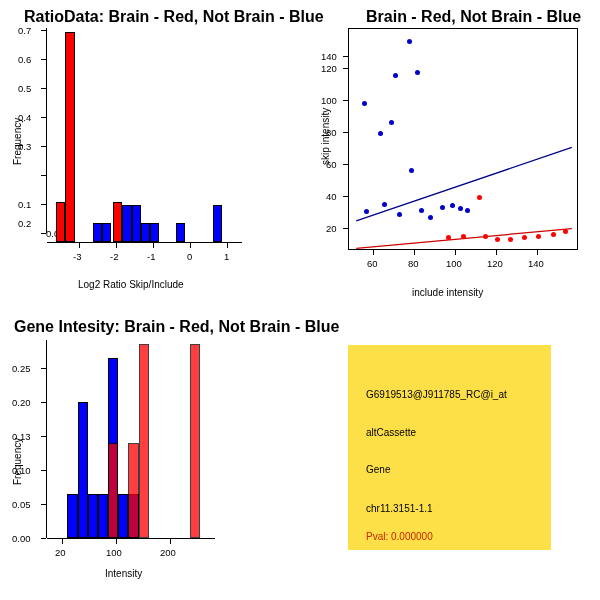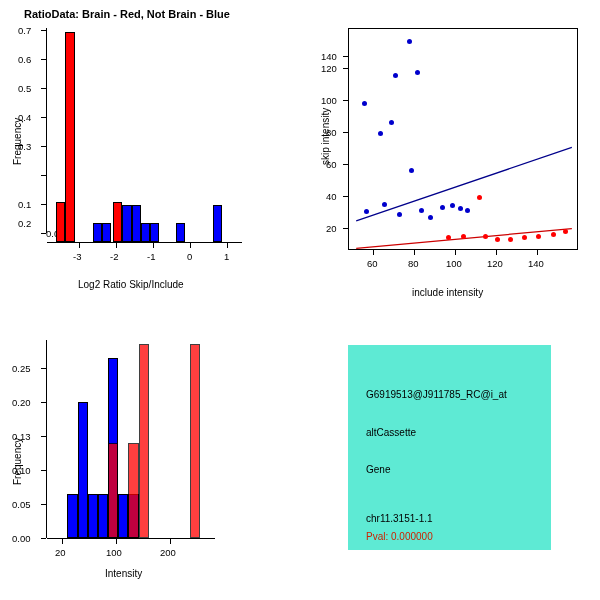--- a/index.html
+++ b/index.html
@@ -12,21 +12,21 @@
     height: 600px;
     position: relative;
     font-family: "Liberation Sans", sans-serif;
     overflow: hidden;
   }
   .panel {
     position: absolute;
   }
   .ptitle {
     position: absolute;
-    font-size: 11px;
+    font-size: 16px;
     font-weight: bold;
     color: #000;
     white-space: nowrap;
   }
   .axis-label {
     position: absolute;
     font-size: 10px;
     color: #000;
     white-space: nowrap;
   }
@@ -57,21 +57,21 @@
   .dot {
     position: absolute;
     width: 5px;
     height: 5px;
     border-radius: 50%;
   }
   .dot-blue { background: #0000CC; }
   .dot-red { background: #FF0000; }
   .infobox {
     position: absolute;
-    background: #5eead4;
+    background: #fde047;
   }
   .info-line {
     position: absolute;
     font-size: 10px;
     color: #000;
     white-space: nowrap;
   }
   .info-line.pval { color: #CC2200; }
   svg.overlay {
     position: absolute;
@@ -134,20 +134,21 @@
       <div class="bar bar-blue" style="left: 175.774px; top: 222.5px; width: 9.19811px; height: 19.5px;"></div>
       <div class="bar bar-blue" style="left: 212.566px; top: 204.5px; width: 9.19811px; height: 37.5px;"></div>
       <div class="bar bar-red" style="left: 56.1981px; top: 201.5px; width: 9.19811px; height: 40.5px;"></div>
       <div class="bar bar-red" style="left: 65.3962px; top: 32px; width: 9.19811px; height: 210px;"></div>
       <div class="bar bar-red" style="left: 113.226px; top: 201.5px; width: 9.19811px; height: 40.5px;"></div>
     </div>
 </div>
 
 <div class="panel" style="left:300px;top:0;width:300px;height:300px;">
 
+  <div class="ptitle" style="left:66px;top:8px;">Brain - Red, Not Brain - Blue</div>
 
   <div class="axis-label vert" style="left:20px;top:165px;">skip intensity</div>
   <div class="axis-label" style="left:112px;top:287px;">include intensity</div>
 
   <div class="plotbox" style="left:48px;top:28px;width:230px;height:222px;"></div>
 
   <div class="axis-line" style="left:43px;top:228px;width:5px;height:1px;"></div>
   <div class="axis-line" style="left:43px;top:196px;width:5px;height:1px;"></div>
   <div class="axis-line" style="left:43px;top:164px;width:5px;height:1px;"></div>
   <div class="axis-line" style="left:43px;top:132px;width:5px;height:1px;"></div>
@@ -204,20 +205,21 @@
       <div class="dot dot-red" style="left: 207.732px; top: 236.783px;"></div>
       <div class="dot dot-red" style="left: 222.107px; top: 235.252px;"></div>
       <div class="dot dot-red" style="left: 236.482px; top: 233.721px;"></div>
       <div class="dot dot-red" style="left: 250.857px; top: 232.19px;"></div>
       <div class="dot dot-red" style="left: 263.179px; top: 229.128px;"></div>
     </div>
 </div>
 
 <div class="panel" style="left:0;top:300px;width:300px;height:300px;">
 
+  <div class="ptitle" style="left:14px;top:18px;">Gene Intesity: Brain - Red, Not Brain - Blue</div>
 
   <div class="axis-label vert" style="left:12px;top:185px;">Frequency</div>
   <div class="axis-label" style="left:105px;top:268px;">Intensity</div>
 
   <div class="axis-line" style="left:46px;top:40px;width:1px;height:198px;"></div>
   <div class="axis-line" style="left:47px;top:238px;width:168px;height:1px;"></div>
 
   <div class="axis-line" style="left:41px;top:238px;width:5px;height:1px;"></div>
   <div class="axis-line" style="left:41px;top:204px;width:5px;height:1px;"></div>
   <div class="axis-line" style="left:41px;top:170px;width:5px;height:1px;"></div>
@@ -252,15 +254,15 @@
       <div class="bar bar-red" style="left: 128.455px; top: 142.8px; width: 10.1818px; height: 95.2px; opacity: 0.75;"></div>
       <div class="bar bar-red" style="left: 138.636px; top: 44.2px; width: 10.1818px; height: 193.8px; opacity: 0.75;"></div>
       <div class="bar bar-red" style="left: 189.545px; top: 44.2px; width: 10.1818px; height: 193.8px; opacity: 0.75;"></div>
     </div>
 </div>
 
 <div class="infobox" style="left:348px;top:345px;width:203px;height:205px;">
   <div class="info-line" style="left:18px;top:44px;">G6919513@J911785_RC@i_at</div>
   <div class="info-line" style="left:18px;top:82px;">altCassette</div>
   <div class="info-line" style="left:18px;top:119px;">Gene</div>
-  <div class="info-line" style="left:18px;top:168px;">chr11.3151-1.1</div>
+  <div class="info-line" style="left:18px;top:158px;">chr11.3151-1.1</div>
   <div class="info-line pval" style="left:18px;top:186px;">Pval: 0.000000</div>
 </div>
 
 </body></html>

